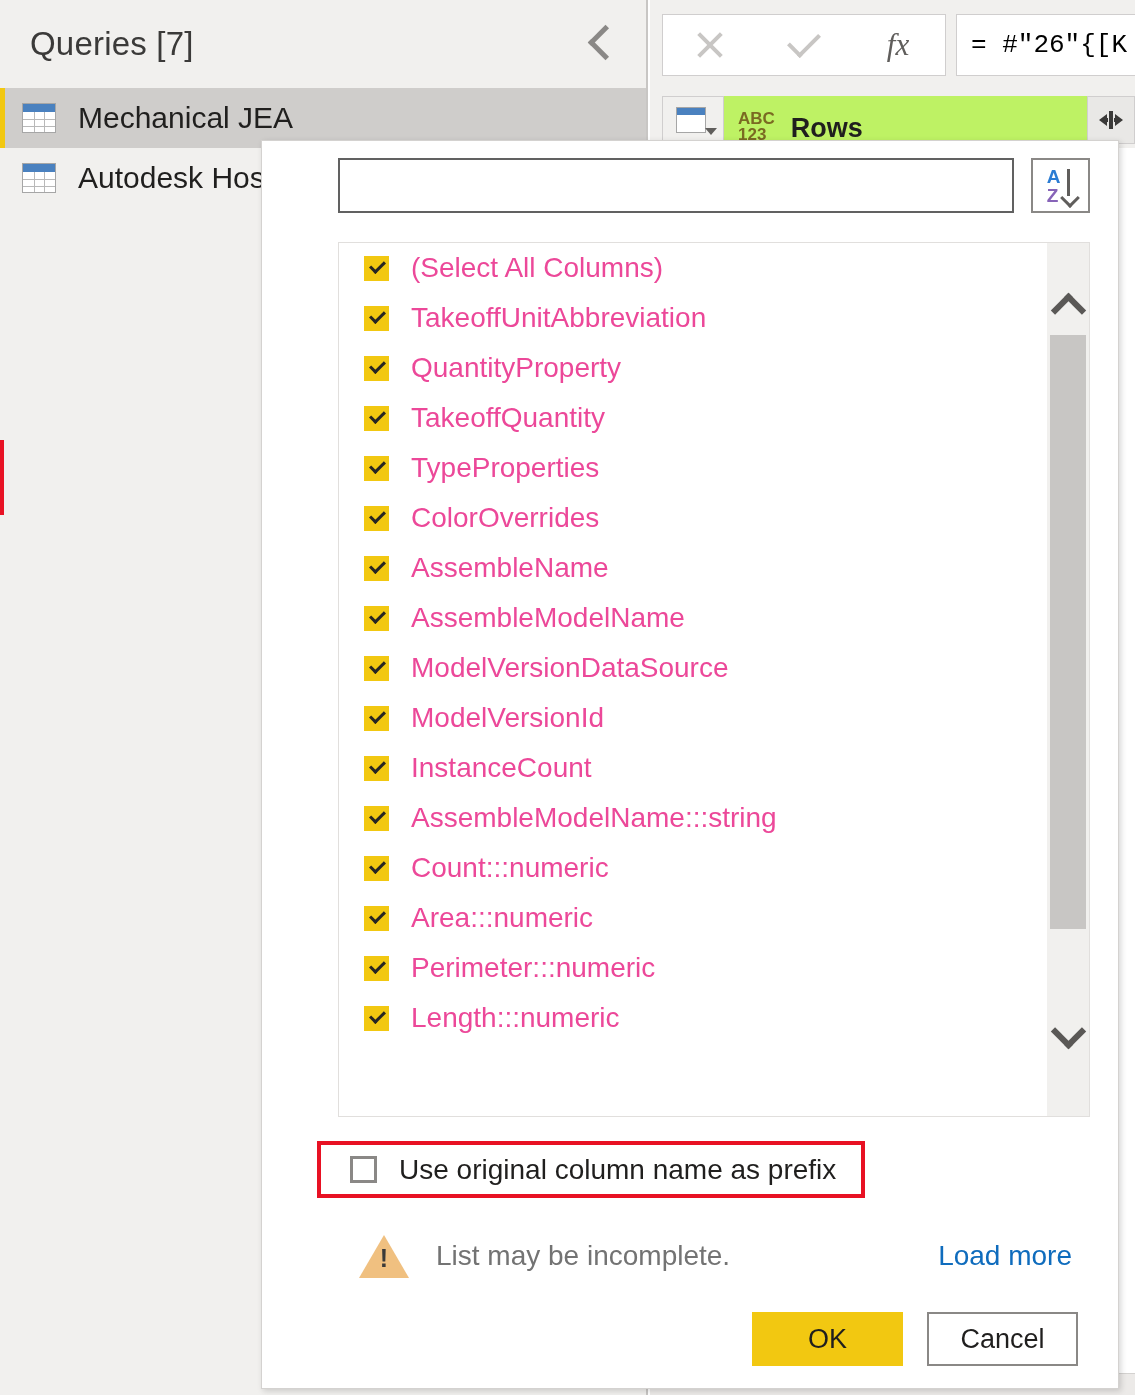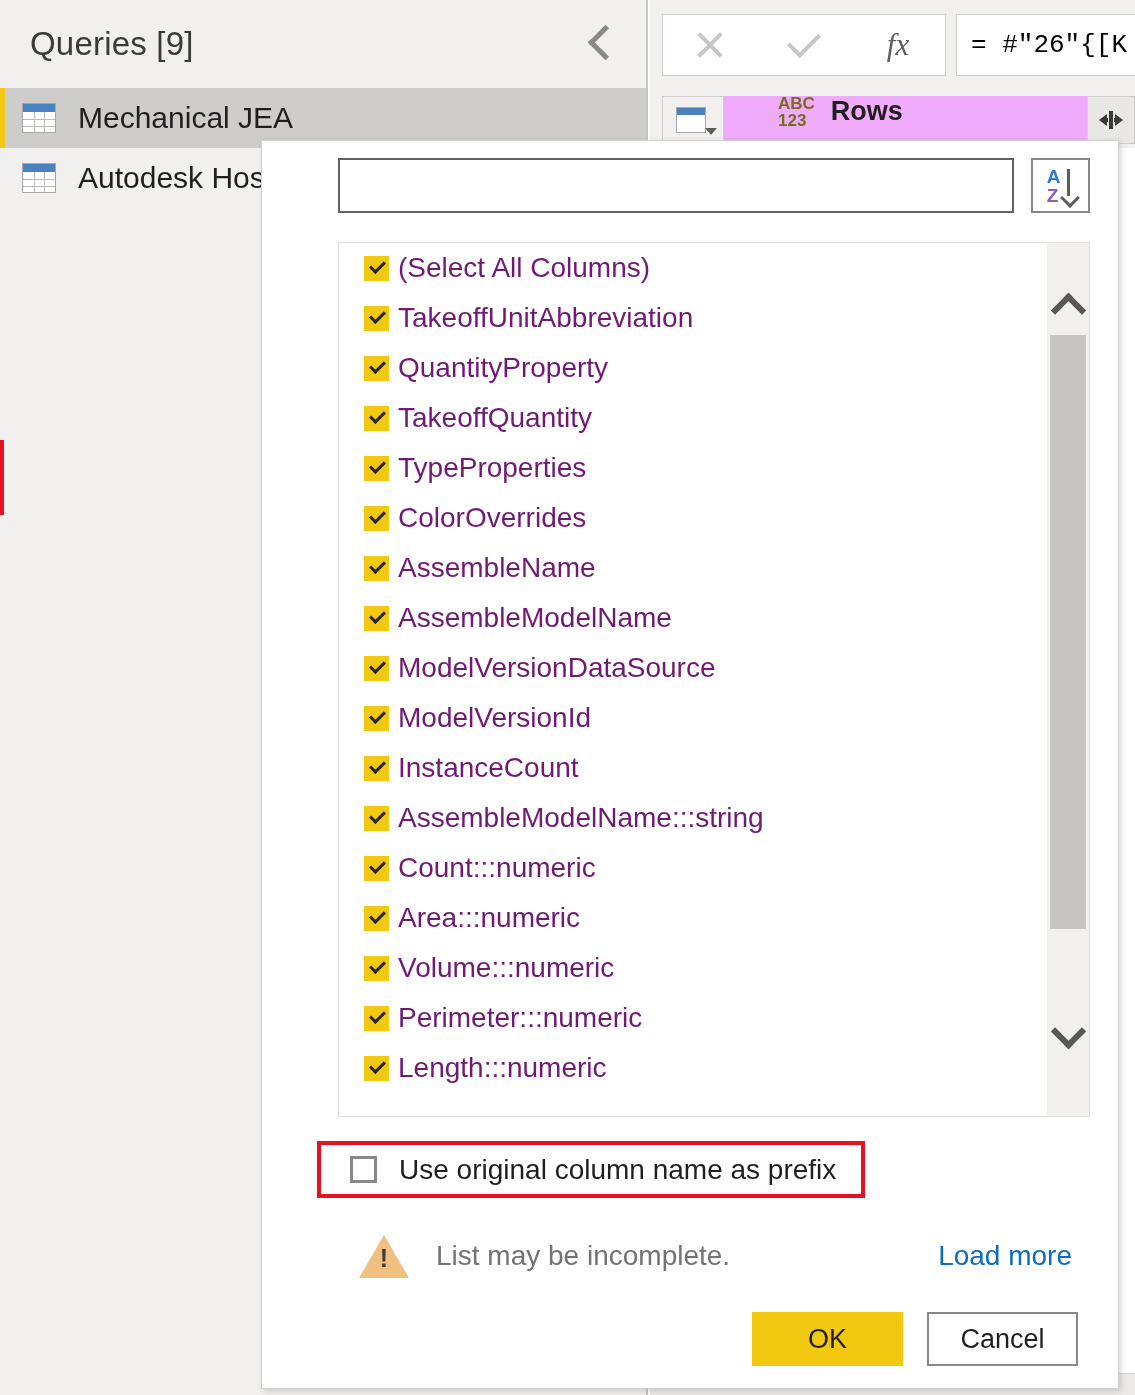--- a/index.html
+++ b/index.html
@@ -240,26 +240,25 @@
   .caret-dn {
     position: absolute;
     right: 6px; bottom: 8px;
     width: 0; height: 0;
     border-left: 6px solid transparent;
     border-right: 6px solid transparent;
     border-top: 7px solid #605e5c;
   }
   #col-header-cell {
     flex: 1;
-    background: #f0abfc;
-    display: flex;
-    align-items: flex-start;
-    position: relative;
-    cursor: pointer;
-    padding-left: 40px;
+    background: #bef264;
+    display: flex;
+    align-items: flex-end;
+    position: relative;
+    cursor: pointer;
   }
   #abc123 {
     margin-left: 14px;
     line-height: 0.98;
     color: #7a6a22;
     font-size: 17px;
     font-weight: bold;
     text-align: left;
   }
   #col-header-label {
@@ -395,22 +394,22 @@
     content: "";
     position: absolute;
     left: 6px; top: 5px;
     width: 12px; height: 6px;
     border-left: 3.5px solid #262523;
     border-bottom: 3.5px solid #262523;
     transform: rotate(-45deg);
   }
   .col-label {
     font-size: 28px;
-    color: #701a75;
-    margin-left: 9px;
+    color: #ec4899;
+    margin-left: 22px;
     white-space: nowrap;
     font-weight: 400;
   }
 
   #list-scrollbar {
     position: absolute;
     right: 0; top: 0;
     width: 42px;
     bottom: 0;
     background: #f1f0ee;
@@ -556,21 +555,21 @@
     border-top: 1px solid #d4d2d0;
     box-sizing: border-box;
   }
 </style>
 </head>
 <body>
 
 <div id="queries-pane">
 
   <div id="queries-header">
-    <span id="queries-title">Queries [9]</span>
+    <span id="queries-title">Queries [7]</span>
     <div id="collapse-btn">
       <span class="chev-left"></span>
     </div>
   </div>
 
   <div class="query-item" id="query-item-0">
     <span class="query-sel-bar"></span>
     <span class="tbl-icon">
       <span class="grid-v" style="left:11px"></span>
       <span class="grid-v" style="left:21px"></span>
@@ -703,24 +702,20 @@
         <div class="col-item">
           <span class="cb-checked"></span>
           <span class="col-label">Count:::numeric</span>
         </div>
         <div class="col-item">
           <span class="cb-checked"></span>
           <span class="col-label">Area:::numeric</span>
         </div>
         <div class="col-item">
           <span class="cb-checked"></span>
-          <span class="col-label">Volume:::numeric</span>
-        </div>
-        <div class="col-item">
-          <span class="cb-checked"></span>
           <span class="col-label">Perimeter:::numeric</span>
         </div>
         <div class="col-item">
           <span class="cb-checked"></span>
           <span class="col-label">Length:::numeric</span>
         </div>
       </div>
 
     <div id="list-scrollbar">
       <div class="sb-arrow" id="sb-up">

